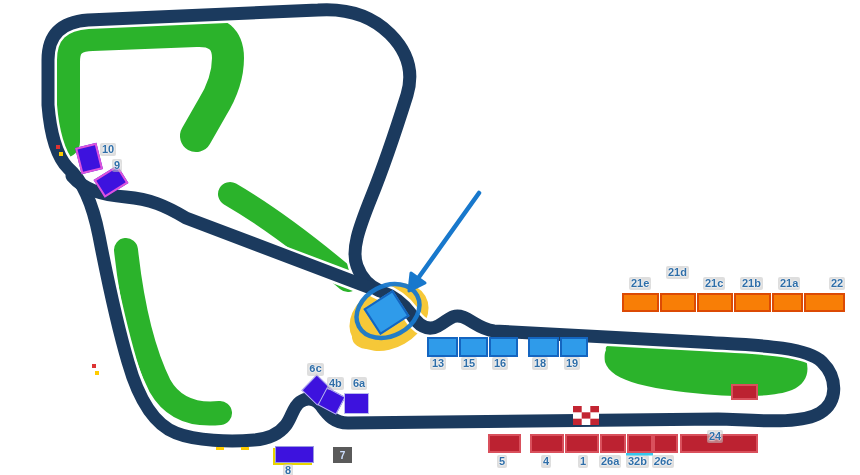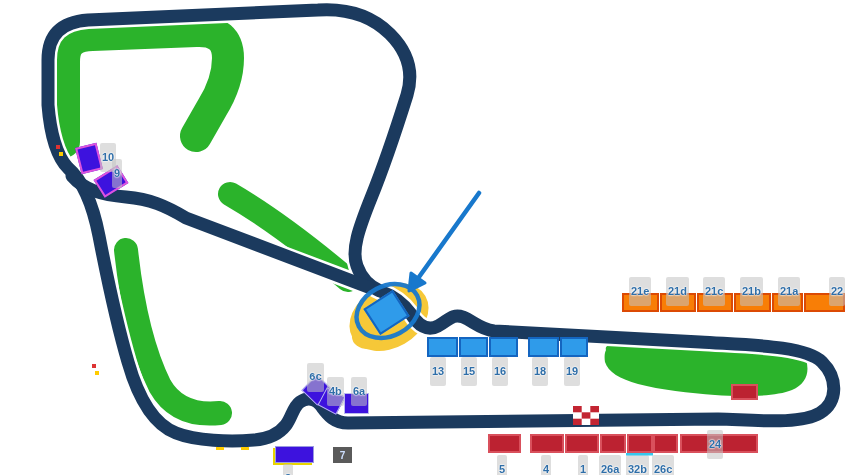--- a/index.html
+++ b/index.html
@@ -15,21 +15,21 @@
   .stand.lb{background:#2F9BEA;border:2px solid #1465C0;}
   .stand.or{background:#F87E06;border:2px solid #DC4A04;}
   .stand.rd{background:#BC2231;border:2px solid #D9505C;}
   .stand.pu-pink{background:#3D12DE;border:2px solid #DE54DC;}
   .stand.pu{background:#3D12DE;border:1px solid #B9B9EE;}
   .stand.pu-yel{background:#3D12DE;border:1px solid #9A9AE0;box-shadow:-2px 2px 0 #E8D400;}
   .stand.gray{background:#5A5A5A;color:#CFE0FF;font-size:10px;font-weight:bold;
     display:flex;align-items:center;justify-content:center;}
   .lbl{
     position:absolute;z-index:3;font-size:11px;font-weight:bold;color:#2F6EA8;
-    background:rgba(195,195,195,0.55);border-radius:2px;padding:8px 2px;line-height:13px;
+    background:rgba(195,195,195,0.55);border-radius:2px;padding:0 2px;line-height:13px;
     text-shadow:0 0 2px #fff,0 0 2px #fff,0 0 1px #fff;white-space:nowrap;
   }
 </style>
 </head>
 <body>
 
 <div class="stage">
 
   <svg id="base-svg" width="860" height="475" viewBox="0 0 860 475">
 
@@ -121,31 +121,31 @@
       <div class="lbl" style="left: 307px; top: 363px; font-family: Liberation Mono, monospace;">6c</div>
       <div class="lbl" style="left: 327px; top: 377px;">4b</div>
       <div class="lbl" style="left: 351px; top: 377px;">6a</div>
       <div class="lbl" style="left: 283px; top: 464px;">8</div>
       <div class="lbl" style="left: 430px; top: 357px;">13</div>
       <div class="lbl" style="left: 461px; top: 357px;">15</div>
       <div class="lbl" style="left: 492px; top: 357px;">16</div>
       <div class="lbl" style="left: 532px; top: 357px;">18</div>
       <div class="lbl" style="left: 564px; top: 357px;">19</div>
       <div class="lbl" style="left: 629px; top: 277px;">21e</div>
-      <div class="lbl" style="left: 666px; top: 277px;">21d</div>
+      <div class="lbl" style="left: 666px; top: 266px;">21d</div>
       <div class="lbl" style="left: 703px; top: 277px;">21c</div>
       <div class="lbl" style="left: 740px; top: 277px;">21b</div>
       <div class="lbl" style="left: 778px; top: 277px;">21a</div>
       <div class="lbl" style="left: 813px; top: 277px; margin-left: 16px;">22</div>
       <div class="lbl" style="left: 497px; top: 455px;">5</div>
       <div class="lbl" style="left: 541px; top: 455px;">4</div>
       <div class="lbl" style="left: 578px; top: 455px;">1</div>
       <div class="lbl" style="left: 599px; top: 455px;">26a</div>
       <div class="lbl" style="left: 626px; top: 455px;">32b</div>
-      <div class="lbl" style="left: 652px; top: 455px;">26c</div>
+      <div class="lbl" style="left: 652px; top: 455px; font-style: italic;">26c</div>
       <div class="lbl" style="left: 707px; top: 430px;">24</div>
     </div>
 
   <svg id="overlay-svg" width="860" height="475" viewBox="0 0 860 475">
     <ellipse cx="388" cy="311" rx="33" ry="25" transform="rotate(-28 388 311)" fill="none" stroke="#1878CC" stroke-width="4.5" opacity="0.95"></ellipse>
     <g>
       <line x1="479" y1="193" x2="419" y2="277" stroke="#1878CC" stroke-width="4.5" stroke-linecap="round"></line>
       <path d="M 409,291 L 425,283 L 411,273 Z" fill="#1878CC" stroke="#1878CC" stroke-width="3" stroke-linejoin="round"></path>
     </g>
     <rect x="626" y="453" width="27" height="2.5" fill="#35C8EE"></rect>

